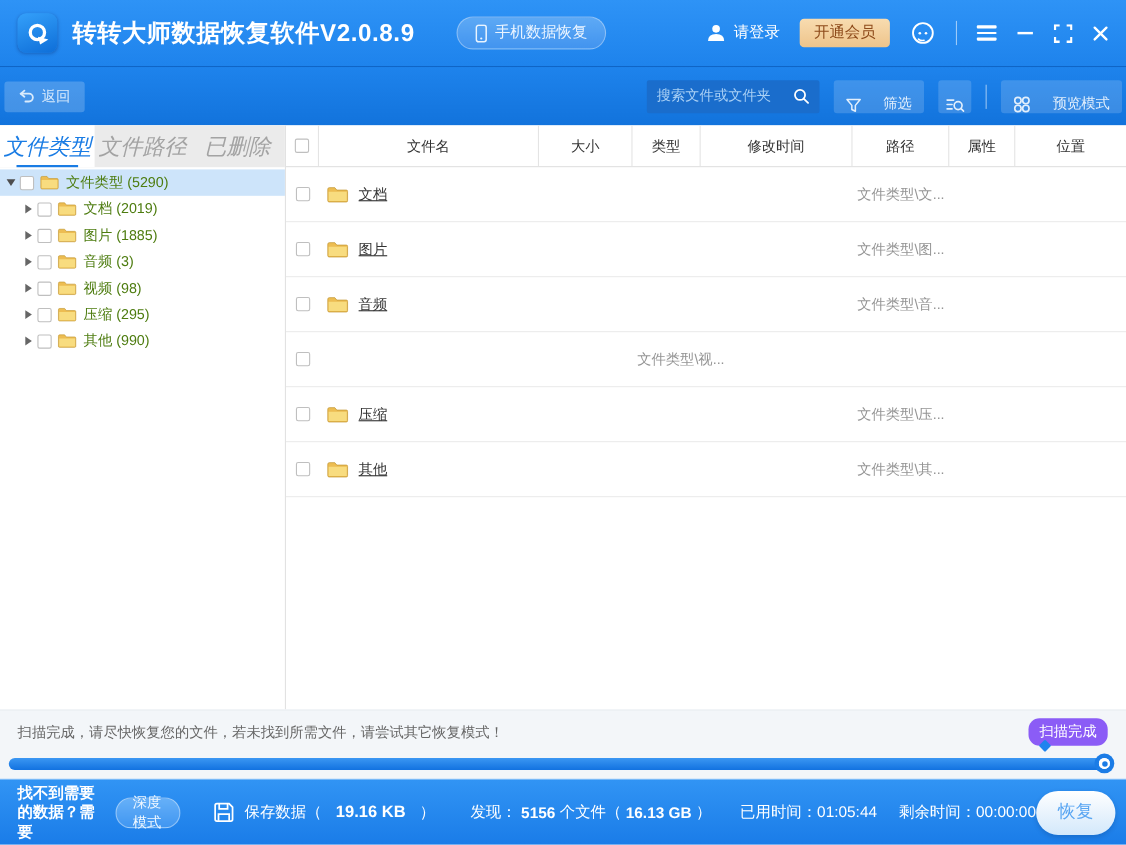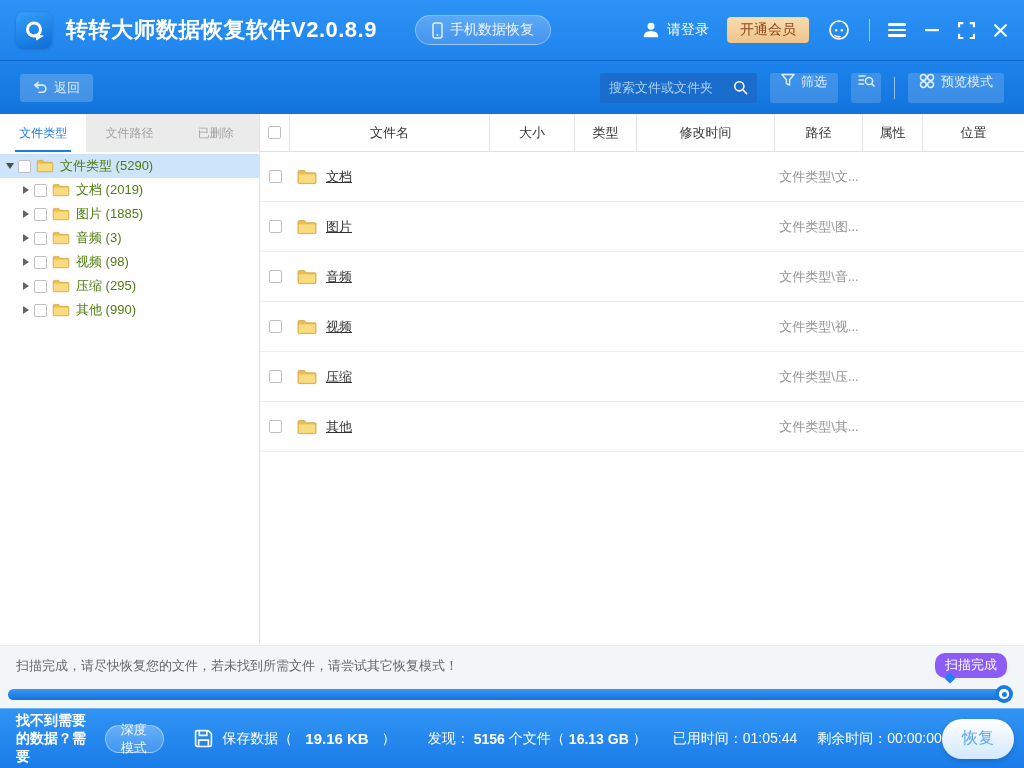--- a/index.html
+++ b/index.html
@@ -22,39 +22,39 @@
   .vip-btn { padding:4px 13px; border-radius:4px; font-size:14px; cursor:pointer;
     background:linear-gradient(180deg,#f8dcb0,#eec48b); color:#8d4a1a; }
   .v-div { width:1px; height:22px; background:rgba(255,255,255,.55); }
   .win-btn { display:flex; align-items:center; justify-content:center; cursor:pointer; }
   .burger { display:flex; flex-direction:column; gap:3px; }
   .burger i { display:block; width:18px; height:2.5px; background:#fff; border-radius:1px; }
 
   
   .toolbar { position:absolute; top:60px; left:0; width:1024px; height:54px;
     background:linear-gradient(180deg,#1e83ec,#1273dc); border-top:1px solid rgba(0,0,40,.12);
-    display:flex; align-items:center; padding:0 20px; color:#fff; }
+    display:flex; align-items:center; padding:0 4px; color:#fff;font-family:Liberation Mono, monospace; }
   .back-btn { height:28px; padding:0 13px; border-radius:3px; background:rgba(255,255,255,.2);
     display:flex; align-items:center; gap:6px; font-size:13px; color:#d9ebfc; cursor:pointer; }
   .tool-right { margin-left:auto; display:flex; align-items:center; gap:13px; }
   .search-box { width:157px; height:30px; background:#1a6dcc; border-radius:2px;
     display:flex; align-items:center; padding:0 9px; }
   .search-box input { flex:1; min-width:0; background:transparent; border:none; outline:none;
     color:#fff; font-size:13px; font-family:inherit; }
   .search-box input::placeholder { color:#a9d0f5; }
   .tool-btn { height:30px; padding:0 11px; border-radius:3px; background:rgba(255,255,255,.16);
-    display:flex; align-items:flex-start; gap:6px; font-size:13px; color:#e2effc; cursor:pointer; }
+    display:flex; align-items:flex-end; gap:20px; font-size:13px; color:#e2effc; cursor:pointer; }
   .tool-btn.square { width:30px; padding:0; justify-content:center; }
 
   
   .content { position:absolute; top:114px; left:0; width:1024px; height:531px; display:flex; background:#fff; }
   .sidebar { width:260px; border-right:1px solid #e2e2e2; display:flex; flex-direction:column; }
   .tabs { height:38px; display:flex; background:#ebebeb; flex:none; }
-  .tab { flex:1; display:flex; align-items:center; justify-content:center; font-size:12px;
-    color:#a3a3a3; cursor:pointer; position:relative; }
+  .tab { flex:1; display:flex; align-items:center; justify-content:center; font-size:20px;
+    color:#a3a3a3; cursor:pointer; position:relative;font-style:italic; }
   .tab.active { background:#fff; color:#1a7ce4; }
   .tab.active::after { content:""; position:absolute; bottom:0; left:50%; transform:translateX(-50%);
     width:56px; height:2px; background:#1a7ce4; }
   .tree { flex:1; padding-top:2px; font-size:13px; color:#4d7c0f; }
   .tree-row { height:24px; display:flex; align-items:center; cursor:pointer; }
   .tree-row.selected { background:#cde4fa; }
   .tree-row .lbl { margin-left:6px; }
   .caret-down { width:0; height:0; border-left:4.5px solid transparent; border-right:4.5px solid transparent;
     border-top:6px solid #4d4d4d; margin:0 4px 0 6px; }
   .caret-right { width:0; height:0; border-top:4.5px solid transparent; border-bottom:4.5px solid transparent;
@@ -387,27 +387,20 @@
         <div class="td c-mtime"></div>
       <div class="td c-path path">文件类型\音...</div>
       <div class="td c-attr"></div>
         <div class="td c-loc"></div>
     </div>
 
     <div class="trow">
       <div class="td c-check">
           <span class="cbx"></span>
         </div>
-      <div class="td c-name name">
-        <svg class="folder-svg" width="20" height="16" viewBox="0 0 20 16">
-            <path d="M1 3 Q1 1.6 2.4 1.6 L7.4 1.6 L9.2 3.8 L17.8 3.8 Q19 3.8 19 5 L19 13.4 Q19 14.6 17.8 14.6 L2.2 14.6 Q1 14.6 1 13.4 Z" fill="#edbd52" stroke="#c49a35" stroke-width="0.7"></path>
-            <path d="M1.8 5.4 L18.2 5.4 L18.2 13.8 L1.8 13.8 Z" fill="#f8dc7f"></path>
-          </svg>
-        <span>视频</span>
-      </div>
       <div class="td c-size"></div>
         <div class="td c-type"></div>
         <div class="td c-mtime"></div>
       <div class="td c-path path">文件类型\视...</div>
       <div class="td c-attr"></div>
         <div class="td c-loc"></div>
     </div>
 
     <div class="trow">
       <div class="td c-check">

